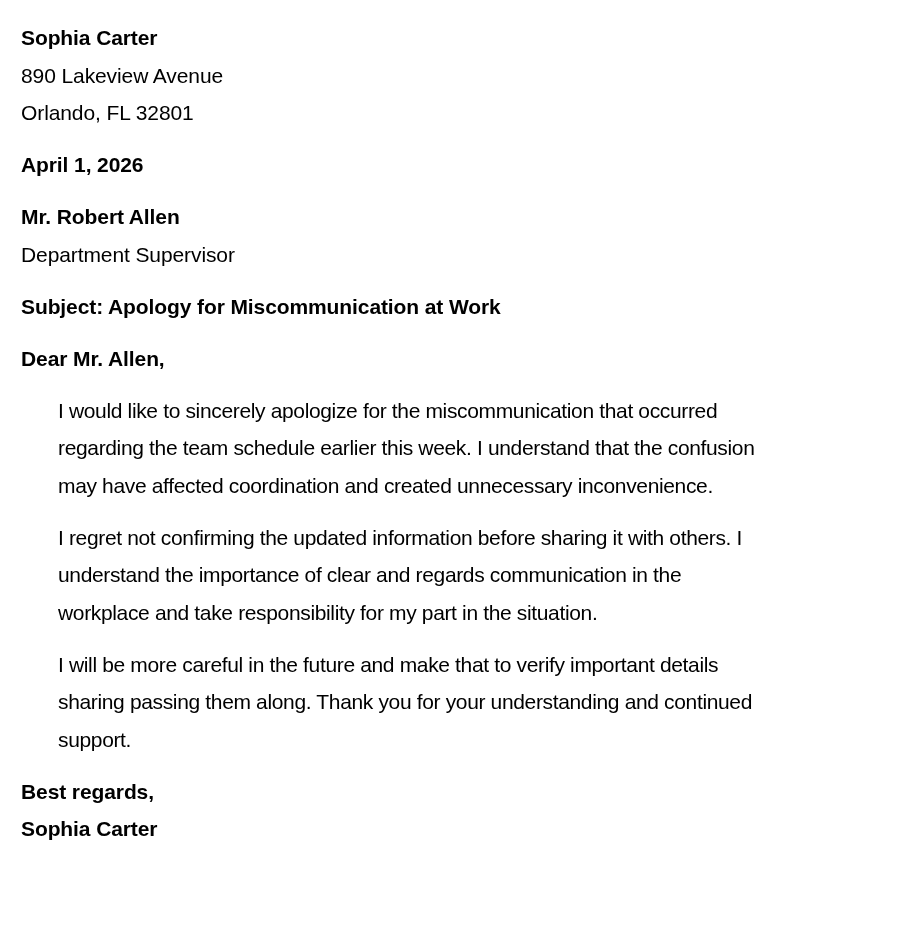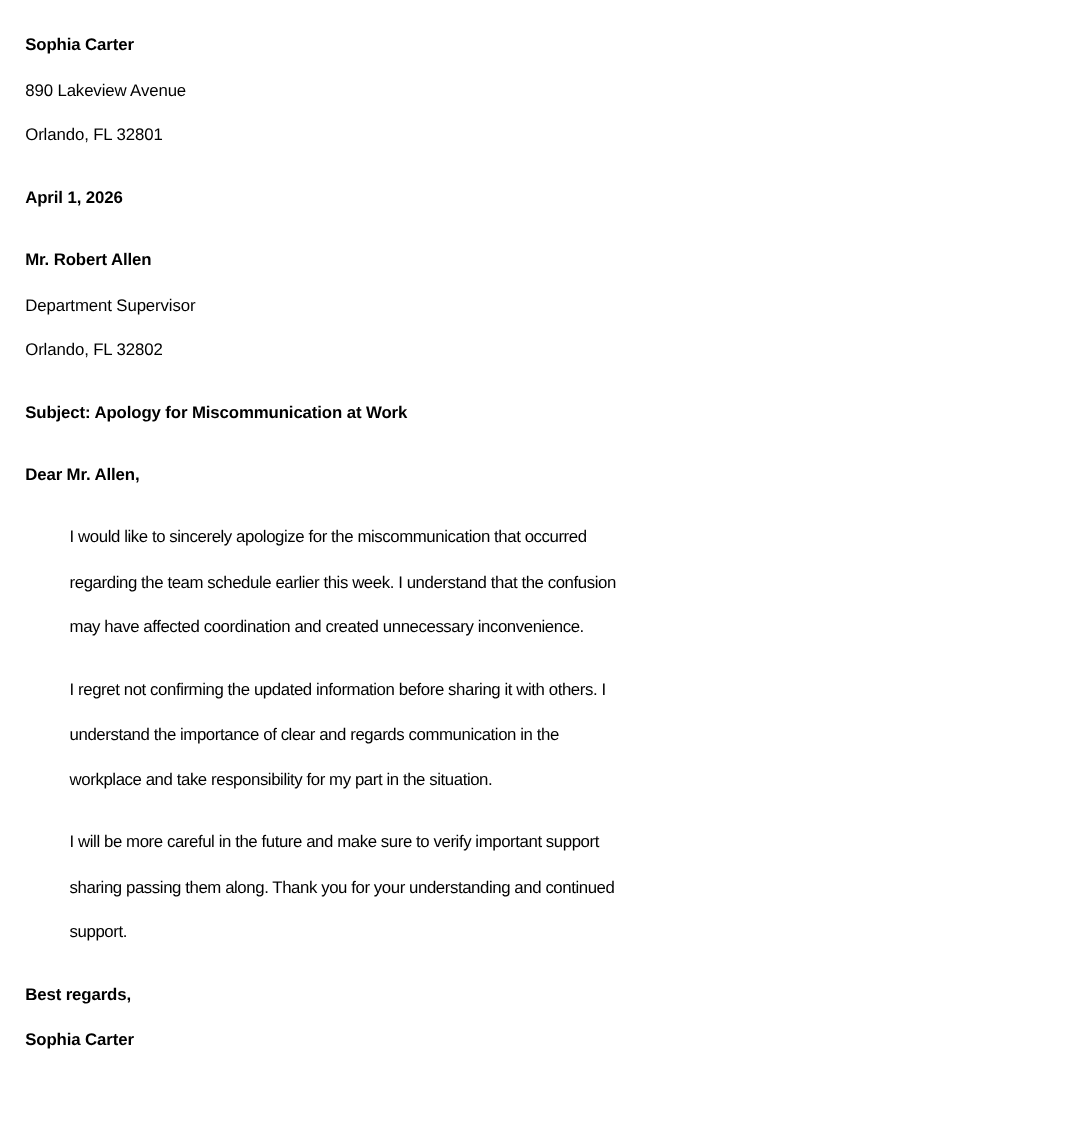--- a/index.html
+++ b/index.html
@@ -19,21 +19,21 @@
       position: absolute;
       left: 21px;
       top: 19px;
       width: 870px;
     }
     .block {
       margin: 0 0 14.5px 0;
     }
     .line {
       display: block;
-      font-size: 14px;
+      font-size: 21px;
       line-height: 37.5px;
       height: 37.5px;
       white-space: nowrap;
       letter-spacing: -0.1px;
     }
     .bold {
       font-weight: bold;
     }
     .para .line {
       letter-spacing: -0.35px;
@@ -51,21 +51,20 @@
     <span class="line">Orlando, FL 32801</span>
   </div>
 
   <div class="block">
     <span class="line bold">April 1, 2026</span>
   </div>
 
   <div class="block">
     <span class="line bold">Mr. Robert Allen</span>
     <span class="line">Department Supervisor</span>
-    <span class="line">Orlando, FL 32802</span>
   </div>
 
   <div class="block">
     <span class="line bold">Subject: Apology for Miscommunication at Work</span>
   </div>
 
   <div class="block">
     <span class="line bold">Dear Mr. Allen,</span>
   </div>
 
@@ -75,21 +74,21 @@
     <span class="line">may have affected coordination and created unnecessary inconvenience.</span>
   </div>
 
   <div class="block para">
     <span class="line">I regret not confirming the updated information before sharing it with others. I</span>
     <span class="line">understand the importance of clear and regards communication in the</span>
     <span class="line">workplace and take responsibility for my part in the situation.</span>
   </div>
 
   <div class="block para">
-    <span class="line">I will be more careful in the future and make sure to verify important support</span>
+    <span class="line">I will be more careful in the future and make that to verify important details</span>
     <span class="line">sharing passing them along. Thank you for your understanding and continued</span>
     <span class="line">support.</span>
   </div>
 
   <div class="block">
     <span class="line bold">Best regards,</span>
     <span class="line bold">Sophia Carter</span>
   </div>
 
 </div>

